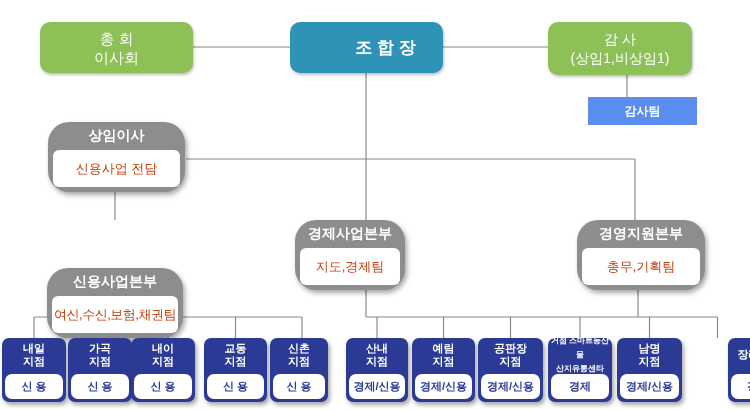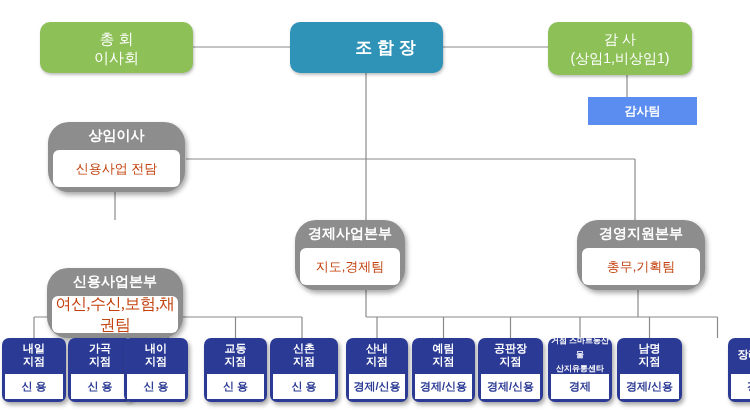--- a/index.html
+++ b/index.html
@@ -35,36 +35,36 @@
   .gray-title{
     height:28px;display:flex;align-items:center;justify-content:center;
     color:#fff;font-weight:bold;font-size:14px;
   }
   .gray-inner{
     position:absolute;left:5px;right:5px;top:28px;bottom:5px;
     background:#fff;border-radius:6px;
     display:flex;align-items:center;justify-content:center;
     color:#c2410c;font-size:13px;
   }
-  .gray-inner.tight{font-size:16px;letter-spacing:-0.5px;font-family:Liberation Serif, serif;}
+  .gray-inner.tight{font-size:13px;letter-spacing:-0.5px;}
 
   
   .branch{
     position:absolute;top:338px;height:64px;background:var(--navy,#2b3a94);
     border-radius:7px;box-shadow:2px 3px 4px rgba(0,0,0,.35);box-sizing:border-box;
   }
   .branch-name{
     height:33px;display:flex;align-items:center;justify-content:center;
     color:#fff;font-weight:bold;font-size:11px;line-height:13px;
     text-align:center;white-space:pre-line;
   }
   .branch.small-name .branch-name{font-size:8px;line-height:14px;}
   .branch-fn{
     position:absolute;left:3px;right:3px;bottom:3px;height:25px;
-    background:#fff;border-radius:0;
+    background:#fff;border-radius:7px;
     display:flex;align-items:center;justify-content:center;
     color:var(--navy,#2b3a94);font-weight:bold;font-size:11px;white-space:nowrap;
   }
 </style>
 </head>
 <body>
 
 <div id="stage">
 
   <svg id="wires" viewBox="0 0 750 410" xmlns="http://www.w3.org/2000/svg">
@@ -135,31 +135,31 @@
   <div class="branch" style="left:2px;width:64px;">
     <div class="branch-name">내일
 지점</div>
     <div class="branch-fn">신 용</div>
   </div>
   <div class="branch" style="left:68px;width:64px;">
     <div class="branch-name">가곡
 지점</div>
     <div class="branch-fn">신 용</div>
   </div>
-  <div class="branch" style="left:124px;width:64px;">
+  <div class="branch" style="left:131px;width:64px;">
     <div class="branch-name">내이
 지점</div>
     <div class="branch-fn">신 용</div>
   </div>
   <div class="branch" style="left:204px;width:63px;">
     <div class="branch-name">교동
 지점</div>
     <div class="branch-fn">신 용</div>
   </div>
-  <div class="branch" style="left:270px;width:68px;">
+  <div class="branch" style="left:270px;width:58px;">
     <div class="branch-name">신촌
 지점</div>
     <div class="branch-fn">신 용</div>
   </div>
   <div class="branch" style="left:346px;width:62px;">
     <div class="branch-name">산내
 지점</div>
     <div class="branch-fn">경제/신용</div>
   </div>
   <div class="branch" style="left:412px;width:63px;">

